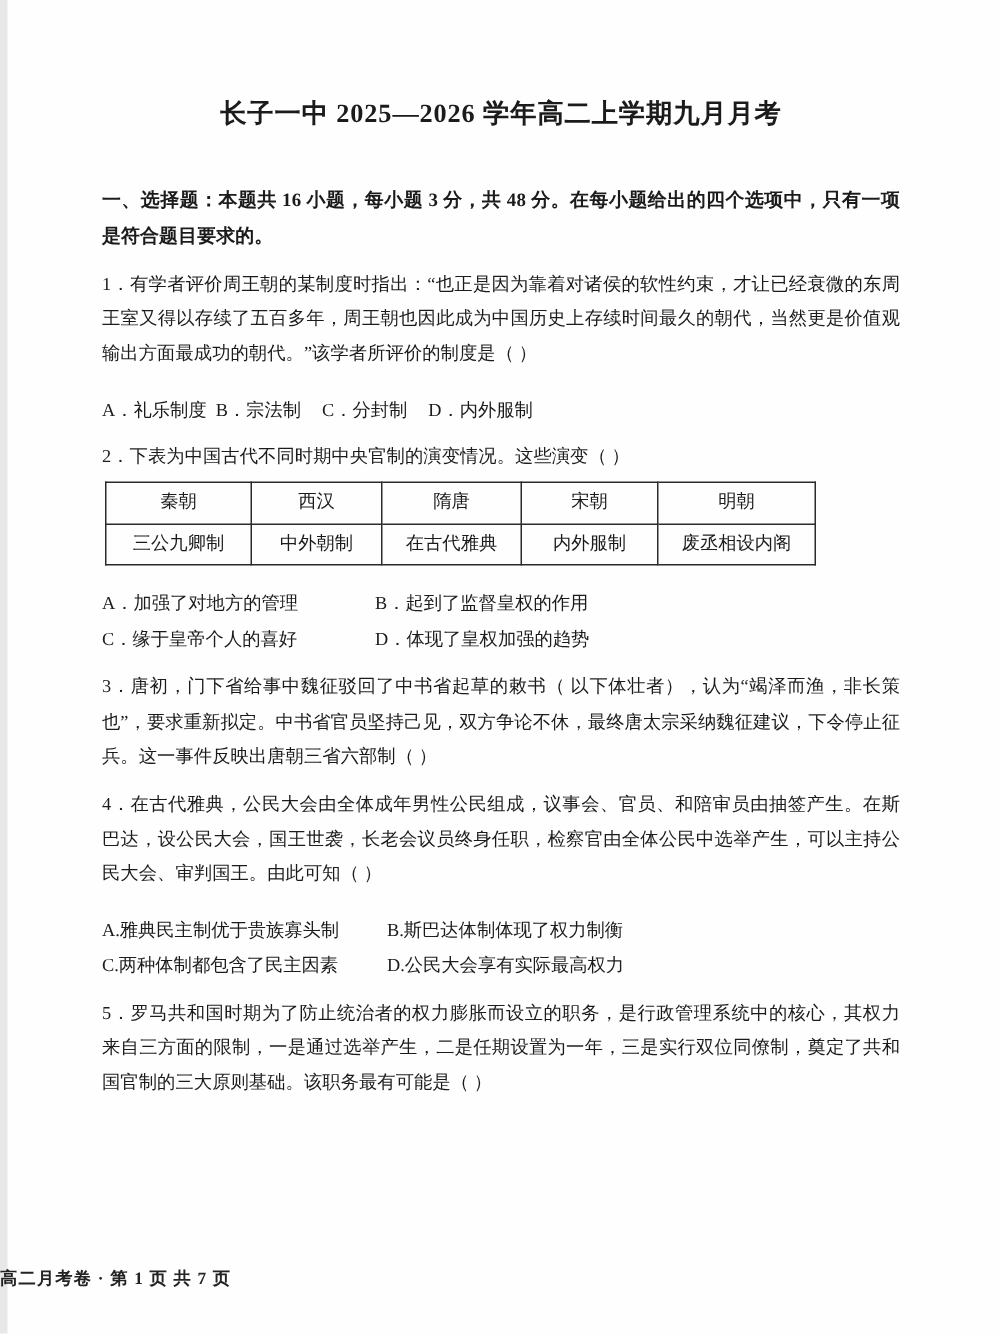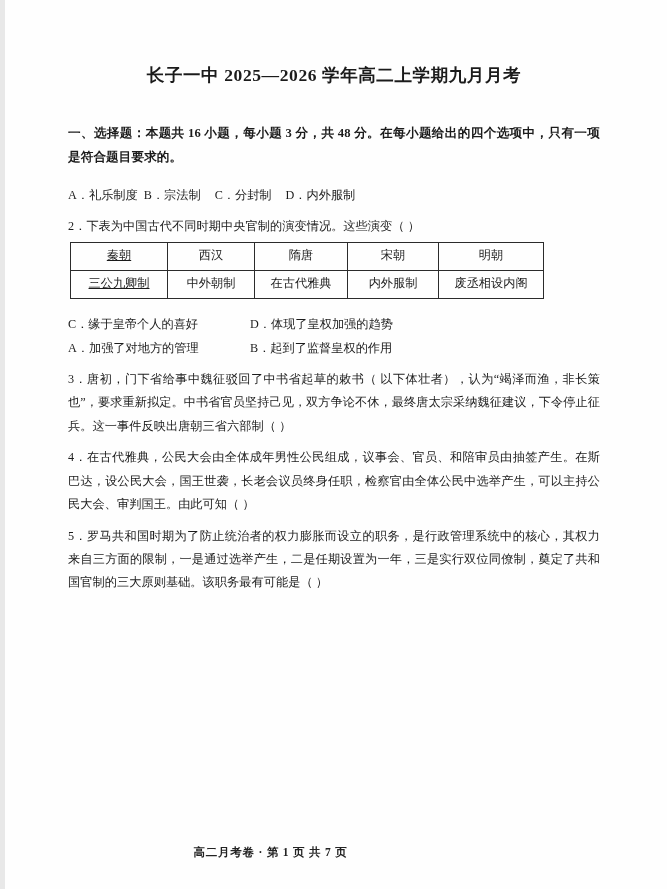--- a/index.html
+++ b/index.html
@@ -110,33 +110,33 @@
     table-layout: fixed;
     font-size: 12.2px;
   }
   table.officials td {
     border: 1px solid #2b2b2b;
     text-align: center;
     padding: 5px 2px 6px;
     line-height: 1.3;
     white-space: nowrap;
   }
-  table.officials td.c0 { width: 92px; text-decoration: underline; }
+  table.officials td.c0 { width: 92px; }
   table.officials td.c1 { width: 82px; }
   table.officials td.c2 { width: 88px; }
   table.officials td.c3 { width: 86px; }
   table.officials td.c4 { width: 100px; }
 
   
   .doc-footer {
     position: absolute;
     left: 0;
     top: 845px;
     width: 541px;
-    text-align: center;
+    text-align: left;
     font-size: 11.5px;
     font-weight: bold;
     letter-spacing: 0.8px;
     color: #232323;
   }
 </style>
 </head>
 <body>
 
 <div class="page">
@@ -144,20 +144,21 @@
 
   <div class="content">
 
     <div class="doc-header">
       <div class="exam-title">长子一中 2025—2026 学年高二上学期九月月考</div>
     </div>
 
     <div class="section-head">一、选择题：本题共 16 小题，每小题 3 分，共 48 分。在每小题给出的四个选项中，只有一项是符合题目要求的。</div>
 
     <div class="question">
+      <div class="q-stem">1．有学者评价周王朝的某制度时指出：“也正是因为靠着对诸侯的软性约束，才让已经衰微的东周王室又得以存续了五百多年，周王朝也因此成为中国历史上存续时间最久的朝代，当然更是价值观输出方面最成功的朝代。”该学者所评价的制度是（    ）</div>
       <div class="q-options">
         <div class="opt-row inline-tight">
           <span class="opt">A．礼乐制度</span><span class="opt">B．宗法制</span><span class="opt">C．分封制</span><span class="opt">D．内外服制</span>
         </div>
       </div>
     </div>
 
     <div class="question">
       <div class="q-stem">2．下表为中国古代不同时期中央官制的演变情况。这些演变（  ）</div>
       <div class="q-table-wrap">
@@ -175,34 +176,42 @@
             <td class="c1">中外朝制</td>
             <td class="c2">在古代雅典</td>
             <td class="c3">内外服制</td>
             <td class="c4">废丞相设内阁</td>
           </tr>
         </tbody>
           </table>
       </div>
       <div class="q-options">
         <div class="opt-row two-col">
+          <span class="opt">A．加强了对地方的管理</span><span class="opt">B．起到了监督皇权的作用</span>
+        </div>
+        <div class="opt-row two-col">
           <span class="opt">C．缘于皇帝个人的喜好</span><span class="opt">D．体现了皇权加强的趋势</span>
         </div>
-        <div class="opt-row two-col">
-          <span class="opt">A．加强了对地方的管理</span><span class="opt">B．起到了监督皇权的作用</span>
-        </div>
       </div>
     </div>
 
     <div class="question">
       <div class="q-stem">3．唐初，门下省给事中魏征驳回了中书省起草的敕书（ 以下体壮者），认为“竭泽而渔，非长策也”，要求重新拟定。中书省官员坚持己见，双方争论不休，最终唐太宗采纳魏征建议，下令停止征兵。这一事件反映出唐朝三省六部制（        ）</div>
     </div>
 
     <div class="question">
       <div class="q-stem">4．在古代雅典，公民大会由全体成年男性公民组成，议事会、官员、和陪审员由抽签产生。在斯巴达，设公民大会，国王世袭，长老会议员终身任职，检察官由全体公民中选举产生，可以主持公民大会、审判国王。由此可知（        ）</div>
+      <div class="q-options">
+        <div class="opt-row two-col-wide">
+          <span class="opt">A.雅典民主制优于贵族寡头制</span><span class="opt">B.斯巴达体制体现了权力制衡</span>
+        </div>
+        <div class="opt-row two-col-wide">
+          <span class="opt">C.两种体制都包含了民主因素</span><span class="opt">D.公民大会享有实际最高权力</span>
+        </div>
+      </div>
     </div>
 
     <div class="question">
       <div class="q-stem">5．罗马共和国时期为了防止统治者的权力膨胀而设立的职务，是行政管理系统中的核心，其权力来自三方面的限制，一是通过选举产生，二是任期设置为一年，三是实行双位同僚制，奠定了共和国官制的三大原则基础。该职务最有可能是（        ）</div>
     </div>
 
   </div>
 
   <div class="doc-footer">高二月考卷 · 第 1 页 共 7 页</div>
 </div>

